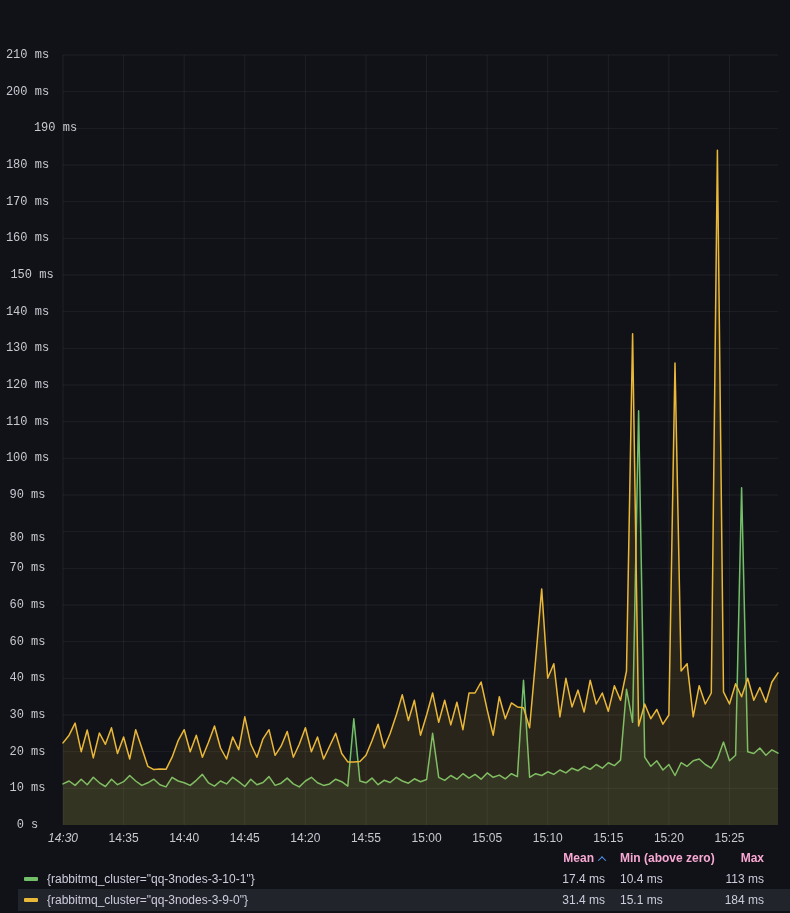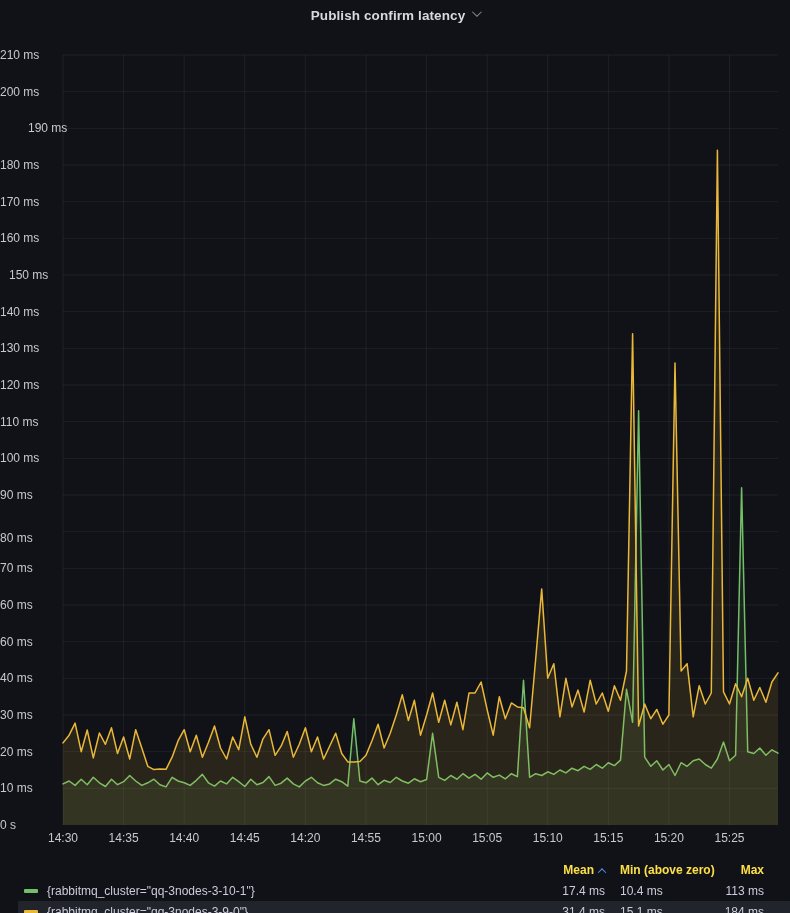--- a/index.html
+++ b/index.html
@@ -11,50 +11,46 @@
   .panel-header { position:absolute; top:0; left:0; width:790px; height:30px;
                   display:flex; align-items:center; justify-content:center; gap:7px; }
   .panel-title { font-size:13.5px; font-weight:bold; color:#D8D9DF; letter-spacing:.1px; }
   .chevron { width:7px; height:7px; border-right:1.5px solid rgba(204,204,220,.65);
              border-bottom:1.5px solid rgba(204,204,220,.65);
              transform:rotate(45deg) translateY(-2px); margin-top:-3px; }
 
   
   .chart-wrap { position:absolute; top:0; left:0; width:790px; height:846px; }
   svg { position:absolute; top:0; left:0; }
-  .y-tick { position:absolute; width:55px; text-align:left; font-size:12px;
-            color:#C7C9D1; line-height:14px; }
+  .y-tick { position:absolute; width:55px; text-align:center; font-size:12px;
+            color:#C7C9D1; line-height:14px;font-family:Liberation Mono, monospace; }
   .x-tick { position:absolute; width:60px; text-align:center; font-size:12px;
             color:#C7C9D1; top:831px; }
 
   
   .legend { position:absolute; top:846px; left:0; width:790px; font-size:12px; }
   .legend-row { display:flex; align-items:center; height:21px; margin-left:18px;
                 padding-left:6px; color:#CCCCDC; }
-  .legend-row.header { height:20px; margin-top:14px; color:#fde047; font-weight:bold; }
+  .legend-row.header { height:20px; margin-top:2px; color:#f9a8d4; font-weight:bold; }
   .legend-row.stripe { background:#22242B; height:22px; }
   .lg-label { flex:1; display:flex; align-items:center; gap:9px; min-width:0; cursor:pointer; }
   .swatch { width:14px; height:4px; border-radius:1px; flex:none; }
   .col-mean { width:85px; text-align:right; flex:none; }
   .col-min  { width:111px; text-align:left; padding-left:15px; flex:none; }
   .col-max  { width:48px; text-align:right; flex:none; margin-right:26px; }
   .sort-caret { display:inline-block; width:6px; height:6px;
                 border-right:1.5px solid #5794F2; border-bottom:1.5px solid #5794F2;
                 transform:rotate(-135deg) translate(-1px,-1px); margin-left:5px; }
   .hdr-cell { cursor:pointer; }
 </style>
 </head>
 <body>
 
 <div class="panel">
 
-  <div class="panel-header">
-    <span class="panel-title">Publish confirm latency</span>
-    <span class="chevron"></span>
-  </div>
 
   <div class="chart-wrap">
     <svg id="plot" width="790" height="846">
         <line x1="63" y1="788.3333333333334" x2="778" y2="788.3333333333334" stroke="rgba(204,204,220,0.08)" stroke-width="1"></line>
         <line x1="63" y1="751.6666666666666" x2="778" y2="751.6666666666666" stroke="rgba(204,204,220,0.08)" stroke-width="1"></line>
         <line x1="63" y1="715" x2="778" y2="715" stroke="rgba(204,204,220,0.08)" stroke-width="1"></line>
         <line x1="63" y1="678.3333333333334" x2="778" y2="678.3333333333334" stroke="rgba(204,204,220,0.08)" stroke-width="1"></line>
         <line x1="63" y1="641.6666666666666" x2="778" y2="641.6666666666666" stroke="rgba(204,204,220,0.08)" stroke-width="1"></line>
         <line x1="63" y1="605" x2="778" y2="605" stroke="rgba(204,204,220,0.08)" stroke-width="1"></line>
         <line x1="63" y1="568.3333333333333" x2="778" y2="568.3333333333333" stroke="rgba(204,204,220,0.08)" stroke-width="1"></line>
@@ -107,21 +103,21 @@
         <div class="y-tick" style="top: 304.667px;">140 ms</div>
         <div class="y-tick" style="top: 268px; padding-left: 9px;">150 ms</div>
         <div class="y-tick" style="top: 231.333px;">160 ms</div>
         <div class="y-tick" style="top: 194.667px;">170 ms</div>
         <div class="y-tick" style="top: 158px;">180 ms</div>
         <div class="y-tick" style="top: 121.333px; margin-left: 28px;">190 ms</div>
         <div class="y-tick" style="top: 84.6667px;">200 ms</div>
         <div class="y-tick" style="top: 48px;">210 ms</div>
       </div>
     <div id="xticks">
-        <div class="x-tick" style="left: 33px;">14:30</div>
+        <div class="x-tick" style="left: 33px; font-style: italic;">14:30</div>
         <div class="x-tick" style="left: 93.5932px;">14:35</div>
         <div class="x-tick" style="left: 154.186px;">14:40</div>
         <div class="x-tick" style="left: 214.78px;">14:45</div>
         <div class="x-tick" style="left: 275.373px;">14:20</div>
         <div class="x-tick" style="left: 335.966px;">14:55</div>
         <div class="x-tick" style="left: 396.559px;">15:00</div>
         <div class="x-tick" style="left: 457.153px;">15:05</div>
         <div class="x-tick" style="left: 517.746px;">15:10</div>
         <div class="x-tick" style="left: 578.339px;">15:15</div>
         <div class="x-tick" style="left: 638.932px;">15:20</div>

